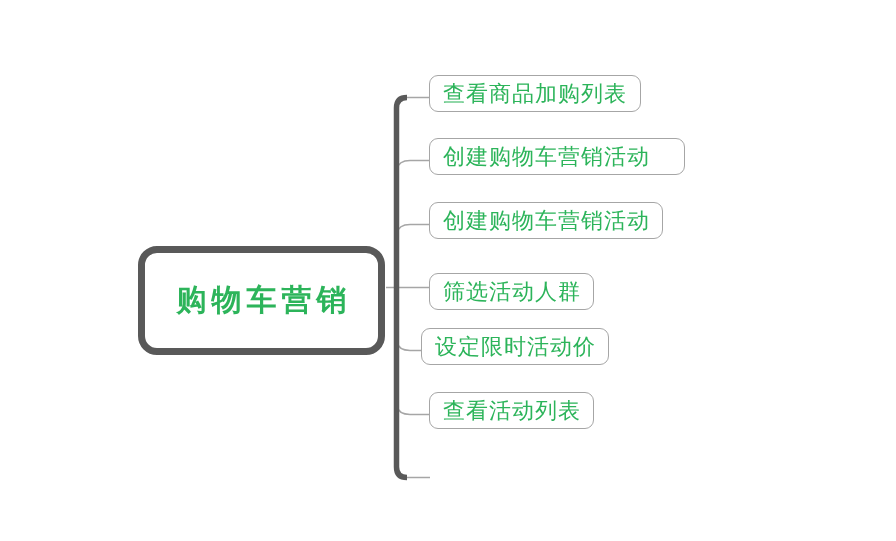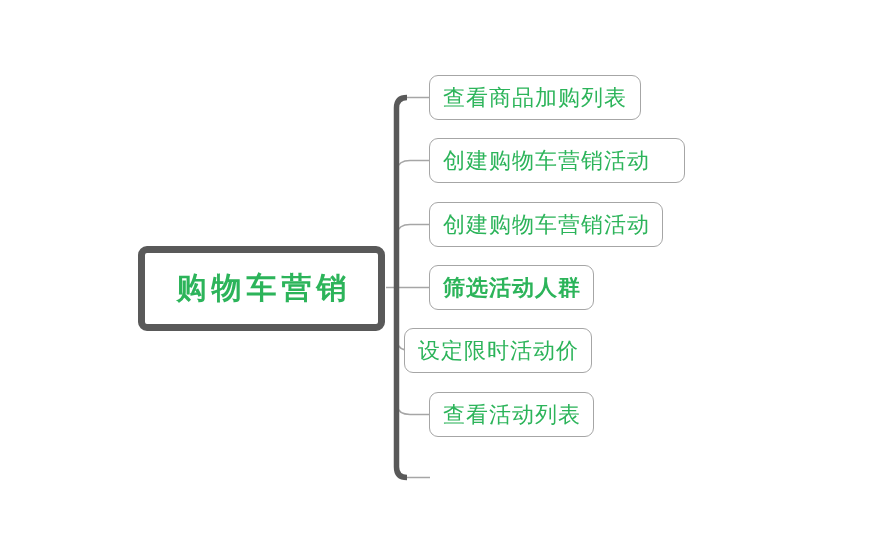--- a/index.html
+++ b/index.html
@@ -27,31 +27,31 @@
     position:absolute;
     box-sizing:border-box;
     background:#fff;
     display:flex;
     align-items:center;
     color:var(--node-text);
     white-space:nowrap;
     cursor:pointer;
   }
   .root-node{
-    left:138px;top:246px;width:247px;height:85px;
+    left:138px;top:246px;width:247px;height:109px;
     border:7px solid var(--root-border);
-    border-radius:9px;
+    border-radius:19px;
     justify-content:center;
     font-size:30px;
     font-weight:bold;
     letter-spacing:5px;
     text-indent:5px; 
   }
   .child-node{
-    height:45px;
+    height:37px;
     border:1.5px solid var(--branch-line);
     border-radius:9px;
     padding-left:13px;
     font-size:22px;
     letter-spacing:1px;
   }
   .child-node.selected{
     box-shadow:0 0 0 3px #ffffff, 0 0 0 6.5px var(--selection);
   }
 </style>
@@ -80,25 +80,25 @@
   </div>
 
   <div class="node child-node" style="left:429px;top:138px;width:256px;">
     <span>创建购物车营销活动</span>
   </div>
 
   <div class="node child-node" style="left:429px;top:202px;width:234px;">
     <span>创建购物车营销活动</span>
   </div>
 
-  <div class="node child-node" style="left:429px;top:265px;width:165px;font-weight:bold;">
+  <div class="node child-node" style="left:429px;top:273px;width:165px;">
     <span>筛选活动人群</span>
   </div>
 
-  <div class="node child-node" style="left:404px;top:328px;width:188px;">
+  <div class="node child-node" style="left:421px;top:328px;width:188px;">
     <span>设定限时活动价</span>
   </div>
 
   <div class="node child-node" style="left:429px;top:392px;width:165px;">
     <span>查看活动列表</span>
   </div>
 
 
 </div>
 

